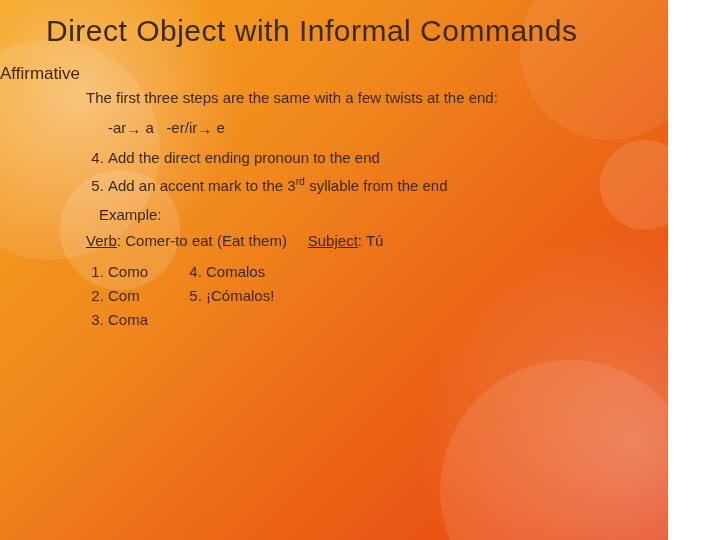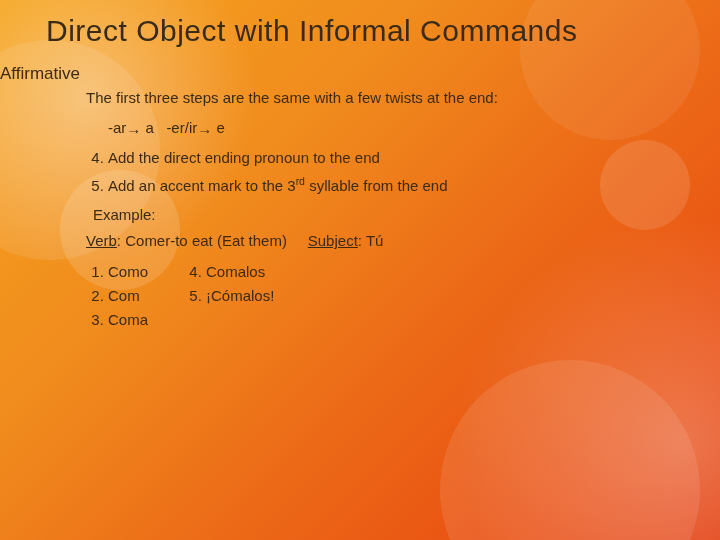--- a/index.html
+++ b/index.html
@@ -1,29 +1,29 @@
 <!DOCTYPE html>
 <html><head>
 <meta charset="utf-8">
 <style>
   html,body{margin:0;padding:0;width:720px;height:540px;overflow:hidden;font-family:"Trebuchet MS","Segoe UI",sans-serif}
-  .slide{position:relative;width:720px;height:540px;background:
+  .slide{position:relative;width:668px;height:540px;background:
     radial-gradient(circle at 12% 18%,rgba(255,255,255,.35) 0,rgba(255,255,255,0) 22%),
     radial-gradient(circle at 95% 82%,rgba(255,255,255,.25) 0,rgba(255,255,255,0) 28%),
     linear-gradient(135deg,#f6a51f 0%,#f08a1d 35%,#ec6a17 60%,#e94e12 85%,#e23b0c 100%);
     box-sizing:border-box;color:#4a2a00}
   .bokeh{position:absolute;border-radius:50%;pointer-events:none}
   .title{position:absolute;left:46px;top:14px;font-size:30px;letter-spacing:.5px;color:#3a2a18}
   .subtitle{position:absolute;left:0;right:0;top:64px;font-size:17px;color:#402a12}
   .body{position:absolute;left:86px;top:88px;width:560px;font-size:15px;line-height:1.35;color:#3d2a12}
   .intro{margin-bottom:10px}
   ol.steps{margin:0 0 6px 0;padding-left:22px}
   ol.steps li{padding:3px 0}
   .endings{margin:2px 0 6px 22px}
-  .example-label{margin:6px 0 6px 7px}
+  .example-label{margin:6px 0 6px 13px}
   .example-line{margin:0 0 8px 0}
   .u{text-decoration:underline}
   .cols{display:flex;gap:36px}
   .col ol{margin:0;padding-left:22px}
   .col ol li{padding:2px 0}
   sup{font-size:.7em}
   .arrow{display:inline-block;transform:translateY(1px)}
 </style>
 </head>
 <body>

